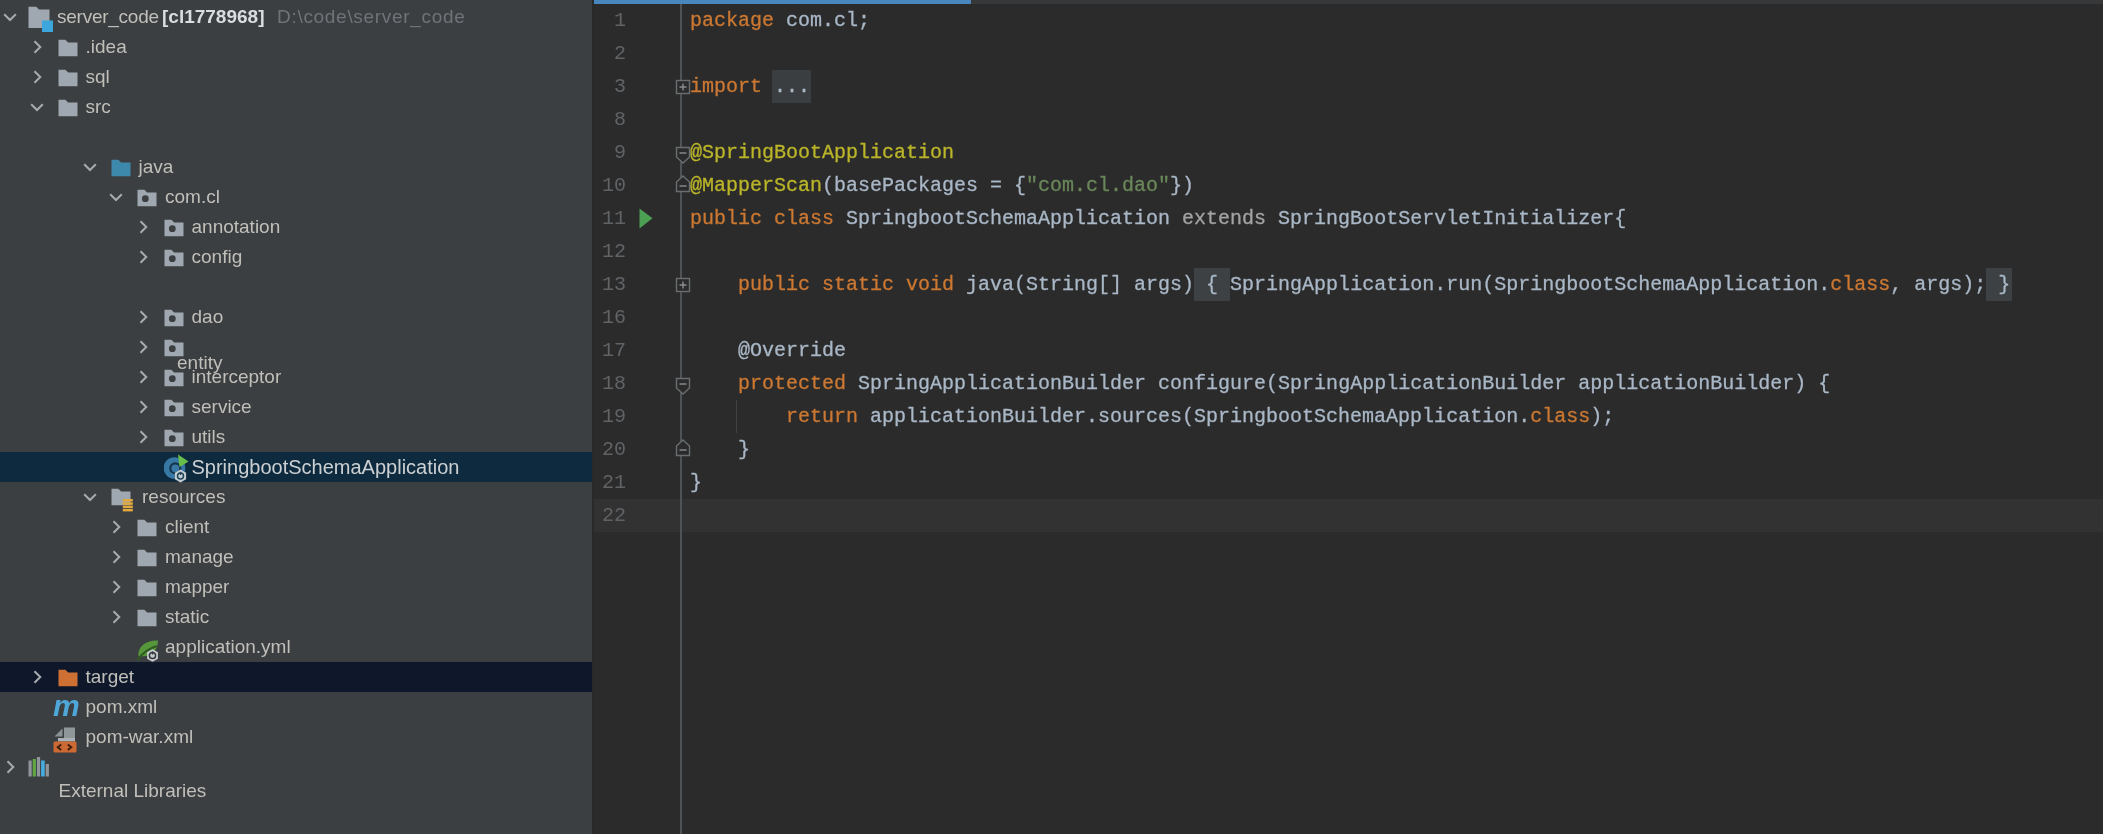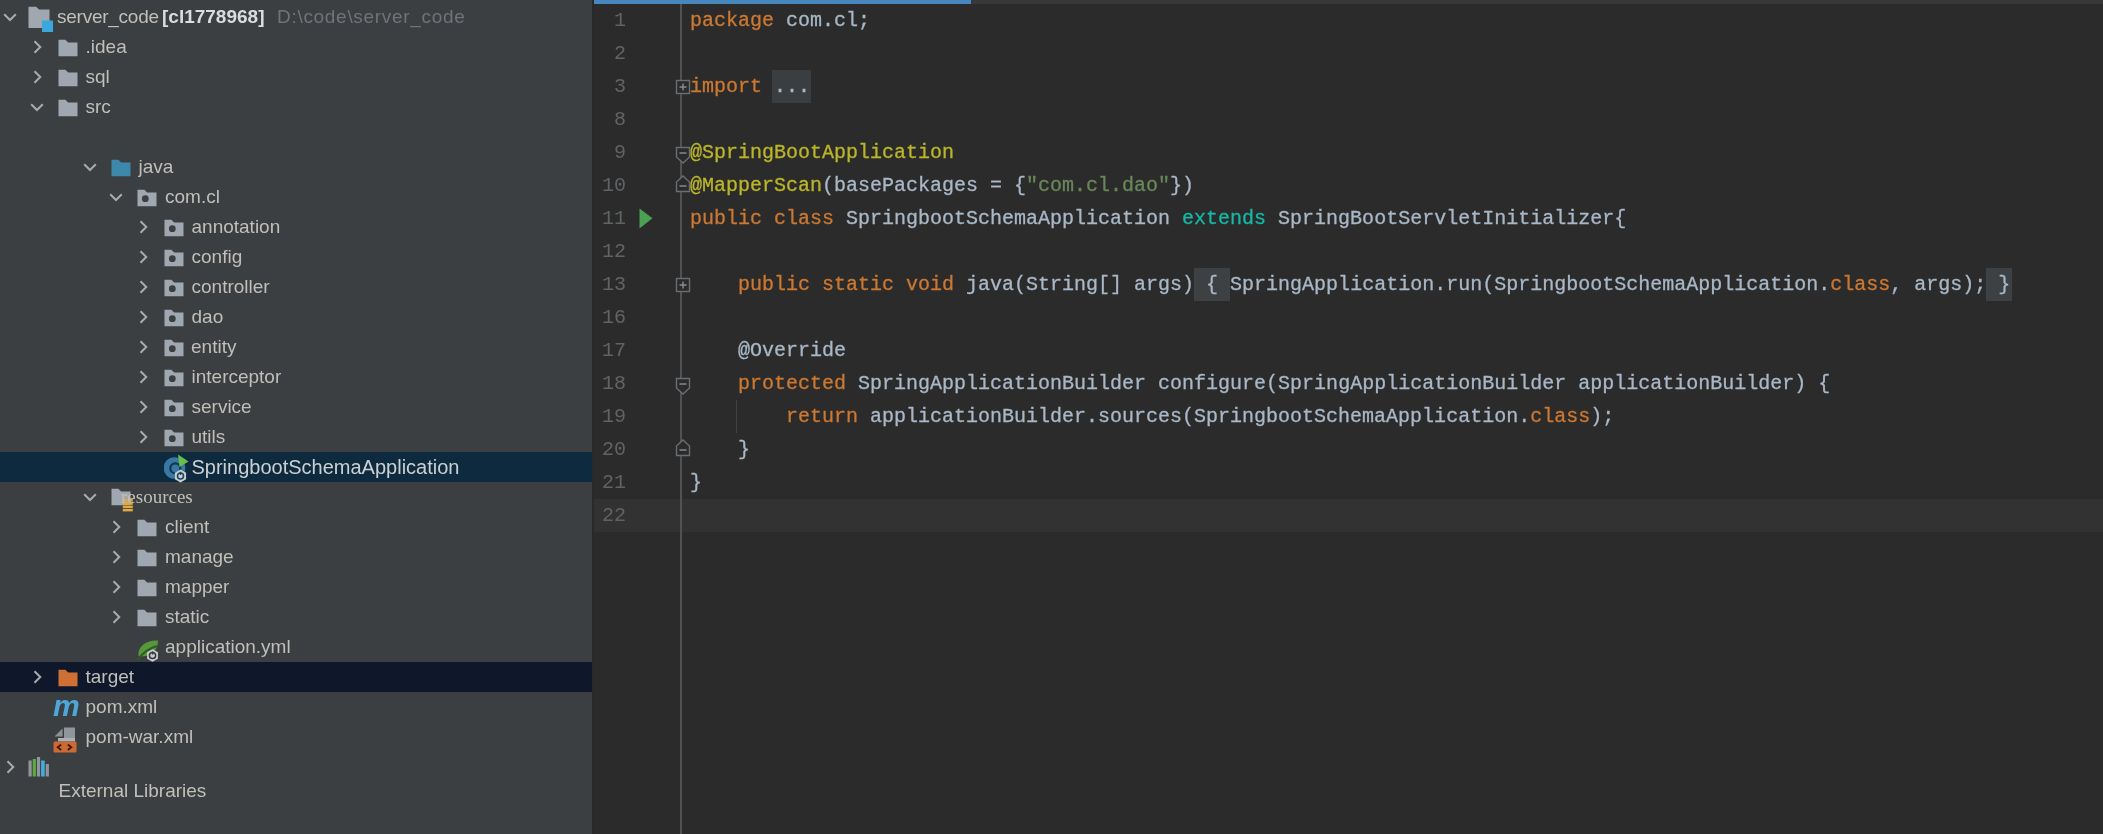--- a/index.html
+++ b/index.html
@@ -47,21 +47,21 @@
 <div class="ln" style="top:399.5px">19</div>
 <div class="ln" style="top:432.5px">20</div>
 <div class="ln" style="top:465.5px">21</div>
 <div class="ln" style="top:498.5px">22</div>
 <div class="cl" style="top:3.5px"><span style="color:#cc7832">package </span><span style="color:#a9b7c6">com.cl;</span></div>
 <div class="cl" style="top:36.5px"></div>
 <div class="cl" style="top:69.5px"><span style="color:#cc7832">import </span><span style="color:#a9b7c6">...</span></div>
 <div class="cl" style="top:102.5px"></div>
 <div class="cl" style="top:135.5px"><span style="color:#bbb529">@SpringBootApplication</span></div>
 <div class="cl" style="top:168.5px"><span style="color:#bbb529">@MapperScan</span><span style="color:#a9b7c6">(basePackages = {</span><span style="color:#6a8759">"com.cl.dao"</span><span style="color:#a9b7c6">})</span></div>
-<div class="cl" style="top:201.5px"><span style="color:#cc7832">public class </span><span style="color:#a9b7c6">SpringbootSchemaApplication </span><span style="color:#14b8a6">extends </span><span style="color:#a9b7c6">SpringBootServletInitializer{</span></div>
+<div class="cl" style="top:201.5px"><span style="color:#cc7832">public class </span><span style="color:#a9b7c6">SpringbootSchemaApplication </span><span style="color:#a3a3a3">extends </span><span style="color:#a9b7c6">SpringBootServletInitializer{</span></div>
 <div class="cl" style="top:234.5px"></div>
 <div class="cl" style="top:267.5px"><span style="color:#a9b7c6">    </span><span style="color:#cc7832">public static void </span><span style="color:#a9b7c6">java(String[] args) { SpringApplication.run(SpringbootSchemaApplication.</span><span style="color:#cc7832">class</span><span style="color:#a9b7c6">, args); }</span></div>
 <div class="cl" style="top:300.5px"></div>
 <div class="cl" style="top:333.5px"><span style="color:#a9b7c6">    @Override</span></div>
 <div class="cl" style="top:366.5px"><span style="color:#a9b7c6">    </span><span style="color:#cc7832">protected </span><span style="color:#a9b7c6">SpringApplicationBuilder configure(SpringApplicationBuilder applicationBuilder) {</span></div>
 <div class="cl" style="top:399.5px"><span style="color:#a9b7c6">        </span><span style="color:#cc7832">return </span><span style="color:#a9b7c6">applicationBuilder.sources(SpringbootSchemaApplication.</span><span style="color:#cc7832">class</span><span style="color:#a9b7c6">);</span></div>
 <div class="cl" style="top:432.5px"><span style="color:#a9b7c6">    }</span></div>
 <div class="cl" style="top:465.5px"><span style="color:#a9b7c6">}</span></div>
 <div class="cl" style="top:498.5px"></div>
 <svg class="fm" style="left:675px;top:78.5px" width="16" height="16" viewBox="0 0 16 16">
@@ -199,34 +199,20 @@
         </svg>
       </span>
       <span class="ticn" style="left:163.5px;top:7px">
         <svg width="20" height="18" viewBox="0 0 20 18">
           <path d="M0.5 0.75 H7.4 L10.1 3.4 H19.5 V17.25 H0.5 Z" fill="#9fa8b0"></path>
           <circle cx="8.3" cy="9.7" r="3.4" fill="#3c3f41"></circle>
         </svg>
       </span>
       <span class="tlbl" style="left:191.5px;">config</span>
     </div>
-<div class="trow" style="top:272px;">
-      <span class="chv" style="left:134.5px">
-        <svg width="16" height="16" viewBox="0 0 16 16">
-          <path d="M5.5 2.2 L11.3 8 L5.5 13.8" stroke="#a8abad" stroke-width="2" fill="none"></path>
-        </svg>
-      </span>
-      <span class="ticn" style="left:163.5px;top:7px">
-        <svg width="20" height="18" viewBox="0 0 20 18">
-          <path d="M0.5 0.75 H7.4 L10.1 3.4 H19.5 V17.25 H0.5 Z" fill="#9fa8b0"></path>
-          <circle cx="8.3" cy="9.7" r="3.4" fill="#3c3f41"></circle>
-        </svg>
-      </span>
-      <span class="tlbl" style="left:191.5px;">controller</span>
-    </div>
 <div class="trow" style="top:302px;">
       <span class="chv" style="left:134.5px">
         <svg width="16" height="16" viewBox="0 0 16 16">
           <path d="M5.5 2.2 L11.3 8 L5.5 13.8" stroke="#a8abad" stroke-width="2" fill="none"></path>
         </svg>
       </span>
       <span class="ticn" style="left:163.5px;top:7px">
         <svg width="20" height="18" viewBox="0 0 20 18">
           <path d="M0.5 0.75 H7.4 L10.1 3.4 H19.5 V17.25 H0.5 Z" fill="#9fa8b0"></path>
           <circle cx="8.3" cy="9.7" r="3.4" fill="#3c3f41"></circle>
@@ -239,21 +225,21 @@
         <svg width="16" height="16" viewBox="0 0 16 16">
           <path d="M5.5 2.2 L11.3 8 L5.5 13.8" stroke="#a8abad" stroke-width="2" fill="none"></path>
         </svg>
       </span>
       <span class="ticn" style="left:163.5px;top:7px">
         <svg width="20" height="18" viewBox="0 0 20 18">
           <path d="M0.5 0.75 H7.4 L10.1 3.4 H19.5 V17.25 H0.5 Z" fill="#9fa8b0"></path>
           <circle cx="8.3" cy="9.7" r="3.4" fill="#3c3f41"></circle>
         </svg>
       </span>
-      <span class="tlbl" style="left:191px;">entity</span>
+      <span class="tlbl" style="left:177px;margin-top:16px;">entity</span>
     </div>
 <div class="trow" style="top:362px;">
       <span class="chv" style="left:134.5px">
         <svg width="16" height="16" viewBox="0 0 16 16">
           <path d="M5.5 2.2 L11.3 8 L5.5 13.8" stroke="#a8abad" stroke-width="2" fill="none"></path>
         </svg>
       </span>
       <span class="ticn" style="left:163.5px;top:7px">
         <svg width="20" height="18" viewBox="0 0 20 18">
           <path d="M0.5 0.75 H7.4 L10.1 3.4 H19.5 V17.25 H0.5 Z" fill="#9fa8b0"></path>
@@ -313,21 +299,21 @@
         <svg width="23" height="25" viewBox="0 0 23 25">
           <path d="M0.5 0.75 H7.4 L10.1 3.4 H19.5 V17.25 H0.5 Z" fill="#9fa8b0"></path>
           <g fill="#e2a93e">
             <rect x="11.8" y="11" width="10" height="2.5"></rect>
             <rect x="11.8" y="14.3" width="10" height="2.5"></rect>
             <rect x="11.8" y="17.6" width="10" height="2.5"></rect>
             <rect x="11.8" y="20.9" width="10" height="2.5"></rect>
           </g>
         </svg>
       </span>
-      <span class="tlbl" style="left:121px;font-family:Liberation Serif, serif;">resources</span>
+      <span class="tlbl" style="left:142px;">resources</span>
     </div>
 <div class="trow" style="top:512px;">
       <span class="chv" style="left:108.0px">
         <svg width="16" height="16" viewBox="0 0 16 16">
           <path d="M5.5 2.2 L11.3 8 L5.5 13.8" stroke="#a8abad" stroke-width="2" fill="none"></path>
         </svg>
       </span>
       <span class="ticn" style="left:137.0px;top:7px">
         <svg width="20" height="18" viewBox="0 0 20 18">
           <path d="M0.5 0.75 H7.4 L10.1 3.4 H19.5 V17.25 H0.5 Z" fill="#9fa8b0"></path>

